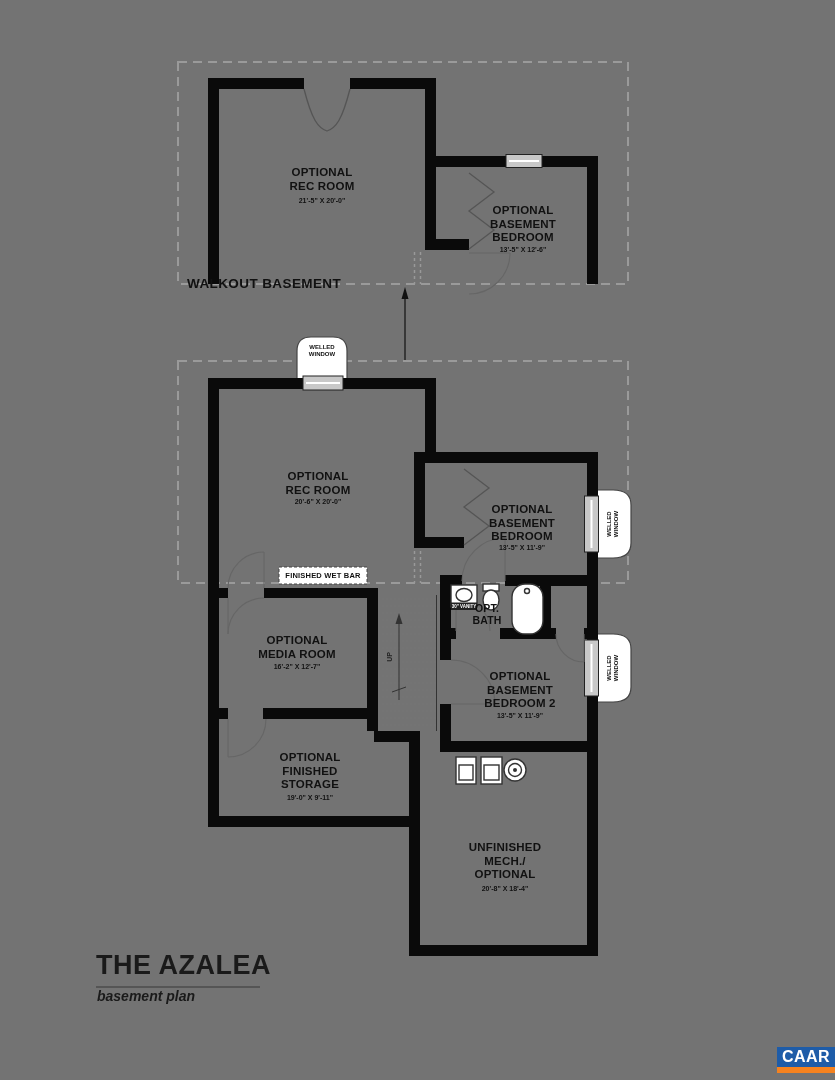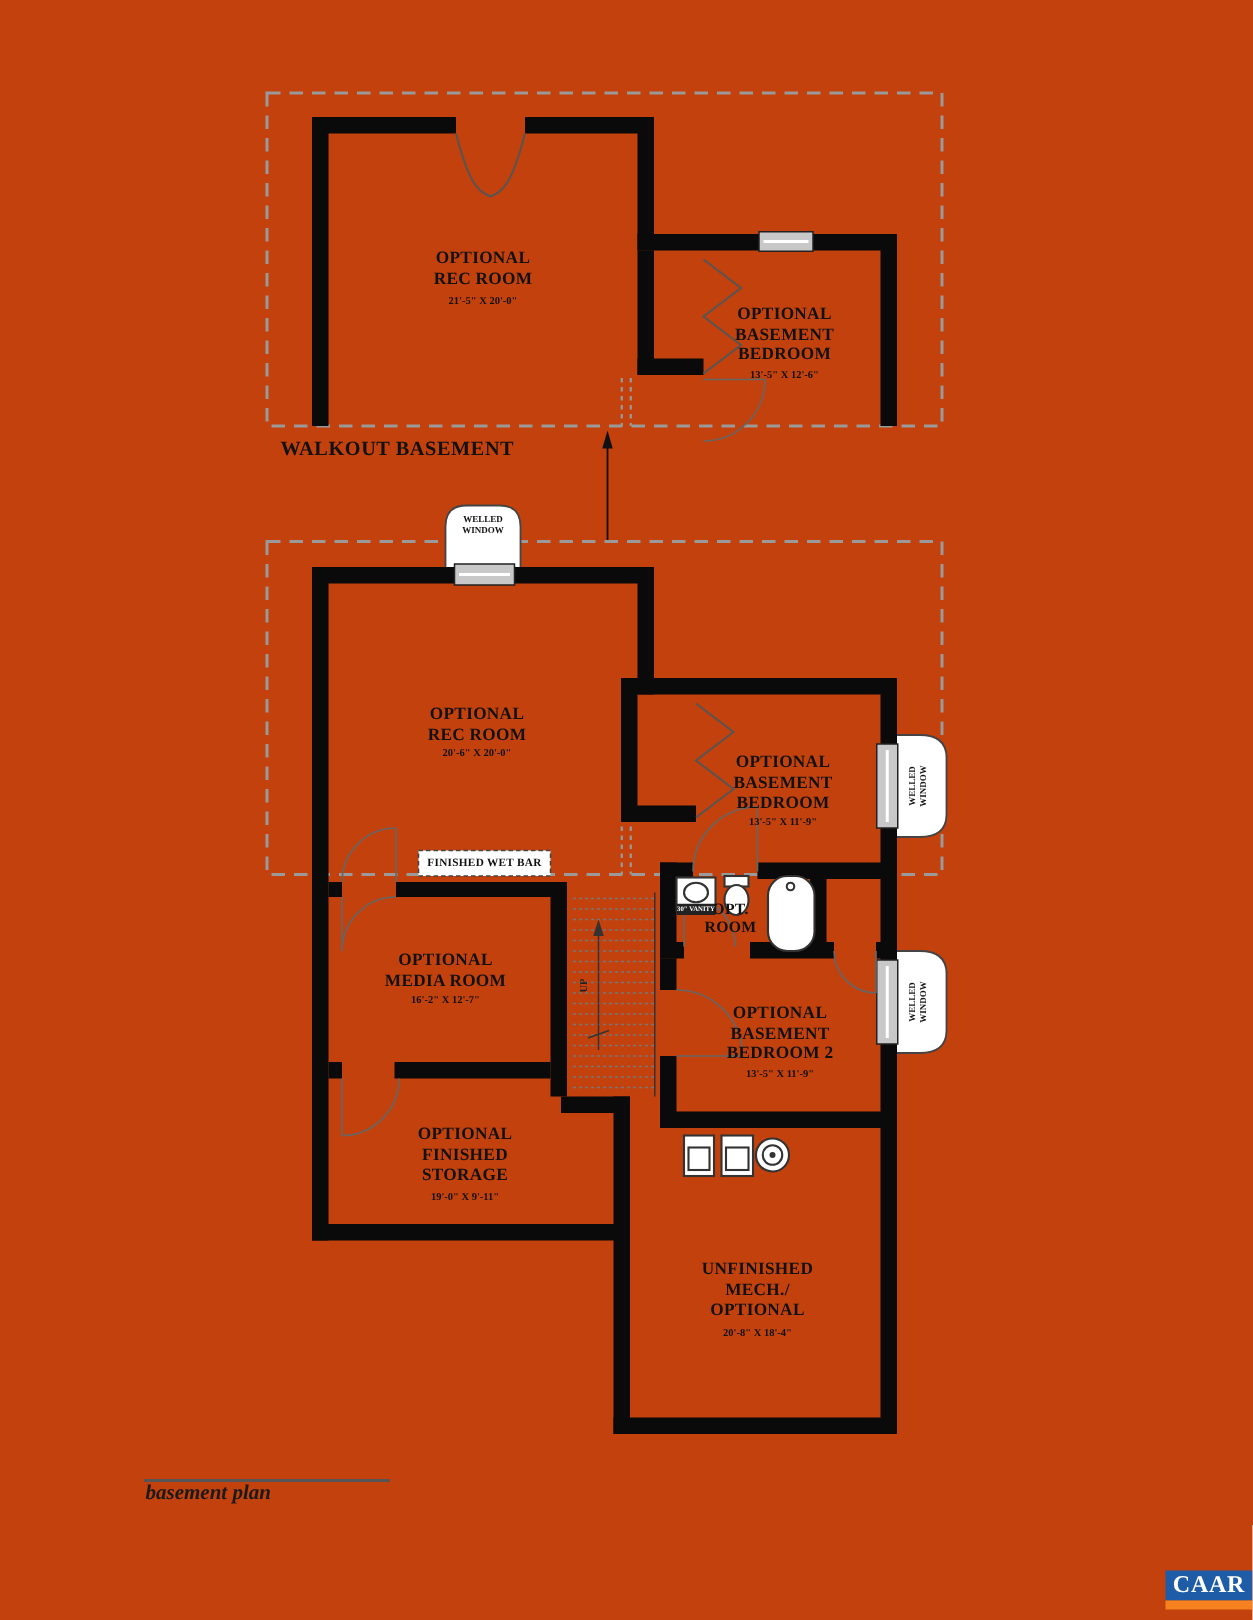--- a/index.html
+++ b/index.html
@@ -1,17 +1,17 @@
 <!DOCTYPE html>
 <html><head>
 <meta charset="utf-8">
 <style>
   html,body{margin:0;padding:0;background:#fff;}
-  #canvas{position:relative;width:835px;height:1080px;background:#c2410c;overflow:hidden;
-          font-family:Liberation Serif, serif;}
+  #canvas{position:relative;width:835px;height:1080px;background:#737373;overflow:hidden;
+          font-family:Liberation Sans, sans-serif;}
   svg{position:absolute;left:0;top:0;}
   .w{fill:#0a0a0a;}
   .dash{fill:none;stroke:#9a9a9a;stroke-width:2;stroke-dasharray:9 6;}
   .thin{fill:none;stroke:#555;stroke-width:1.3;}
   .arc{fill:none;stroke:#666;stroke-width:1.1;}
   .win{fill:#c8c8c8;stroke:#222;stroke-width:1;}
   .winl{stroke:#ffffff;stroke-width:2;}
   .stad{fill:#ffffff;stroke:#444;stroke-width:1.2;}
   .tread{stroke:#777;stroke-width:1;stroke-dasharray:2 2;}
   .wb{fill:#ffffff;stroke:#444;stroke-width:1;stroke-dasharray:3 2;}
@@ -226,21 +226,21 @@
 
   <div class="lbl name" style="left:322px;top:180px;">OPTIONAL
 REC ROOM</div>
   <div class="lbl dims" style="left:322px;top:201px;">21'-5" X 20'-0"</div>
 
   <div class="lbl name" style="left:523px;top:224px;">OPTIONAL
 BASEMENT
 BEDROOM</div>
   <div class="lbl dims" style="left:523px;top:250px;">13'-5" X 12'-6"</div>
 
-  <div class="area-lbl" style="left:187px;top:291px;text-align:center;">WALKOUT BASEMENT</div>
+  <div class="area-lbl" style="left:187px;top:276px;text-align:center;">WALKOUT BASEMENT</div>
 
   <div class="lbl tiny" style="left:322px;top:351px;">WELLED
 WINDOW</div>
   <div class="lbl tiny rot" style="left:613px;top:524px;">WELLED
 WINDOW</div>
   <div class="lbl tiny rot" style="left:613px;top:668px;">WELLED
 WINDOW</div>
 
   <div class="lbl name" style="left:318px;top:484px;">OPTIONAL
 REC ROOM</div>
@@ -251,40 +251,41 @@
 BEDROOM</div>
   <div class="lbl dims" style="left:522px;top:548px;">13'-5" X 11'-9"</div>
 
   <div class="lbl" style="left:323px;top:576px;font-size:7.5px;">FINISHED WET BAR</div>
 
   <div class="lbl name" style="left:297px;top:648px;">OPTIONAL
 MEDIA ROOM</div>
   <div class="lbl dims" style="left:297px;top:667px;">16'-2" X 12'-7"</div>
 
   <div class="lbl" style="left:487px;top:614px;font-size:10.5px;">OPT.
-ROOM</div>
+BATH</div>
   <div class="vanity-lbl" style="left:464px;top:606px;">30" VANITY</div>
 
   <div class="up-lbl" style="left:389px;top:657px;">UP</div>
 
   <div class="lbl name" style="left:520px;top:690px;">OPTIONAL
 BASEMENT
 BEDROOM 2</div>
   <div class="lbl dims" style="left:520px;top:716px;">13'-5" X 11'-9"</div>
 
   <div class="lbl name" style="left:310px;top:771px;">OPTIONAL
 FINISHED
 STORAGE</div>
   <div class="lbl dims" style="left:310px;top:798px;">19'-0" X 9'-11"</div>
 
   <div class="lbl name" style="left:505px;top:861px;">UNFINISHED
 MECH./
 OPTIONAL</div>
   <div class="lbl dims" style="left:505px;top:889px;">20'-8" X 18'-4"</div>
 
+  <div class="title">THE AZALEA</div>
   <div class="title-rule"></div>
   <div class="subtitle">basement plan</div>
 
   <div class="logo">
     <div class="logo-main" id="logo-main" style="background: rgb(30, 92, 168);">CAAR</div>
     <div class="logo-strip" id="logo-strip" style="background: rgb(245, 130, 31);"></div>
   </div>
 
 </div>
 

